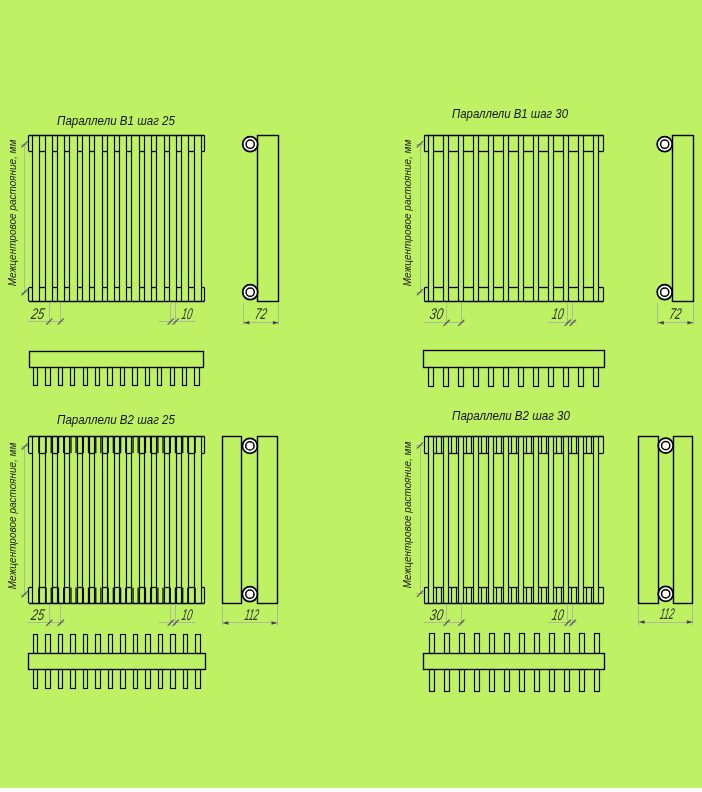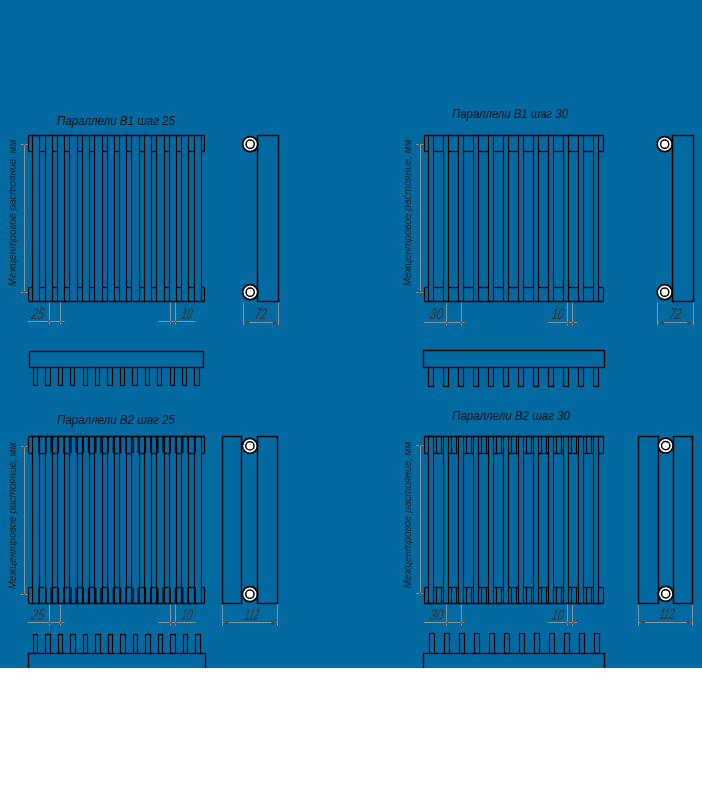--- a/index.html
+++ b/index.html
@@ -1,14 +1,14 @@
 <!DOCTYPE html>
 <html><head><meta charset="utf-8"><style>
 html,body{margin:0;padding:0;background:#fff;}
-#page{will-change:transform;position:relative;width:702px;height:668px;background:#0369a1;overflow:hidden;}
+#page{will-change:transform;position:relative;width:702px;height:788px;background:#bef264;overflow:hidden;}
 </style></head><body>
 <div id="page">
 <svg style="opacity:.999" width="702" height="792" viewBox="0 0 702 792">
 <line x1="29.00" y1="135.50" x2="204.50" y2="135.50" stroke="#000" stroke-width="1.3"></line>
 <line x1="29.00" y1="301.50" x2="204.50" y2="301.50" stroke="#000" stroke-width="1.3"></line>
 <line x1="28.50" y1="135.30" x2="28.50" y2="151.40" stroke="#000" stroke-width="1.15"></line>
 <line x1="28.50" y1="287.60" x2="28.50" y2="301.20" stroke="#000" stroke-width="1.15"></line>
 <line x1="204.50" y1="135.30" x2="204.50" y2="151.40" stroke="#000" stroke-width="1.15"></line>
 <line x1="204.50" y1="287.60" x2="204.50" y2="301.20" stroke="#000" stroke-width="1.15"></line>
 <line x1="29.00" y1="151.50" x2="32.60" y2="151.50" stroke="#000" stroke-width="1.3"></line>

